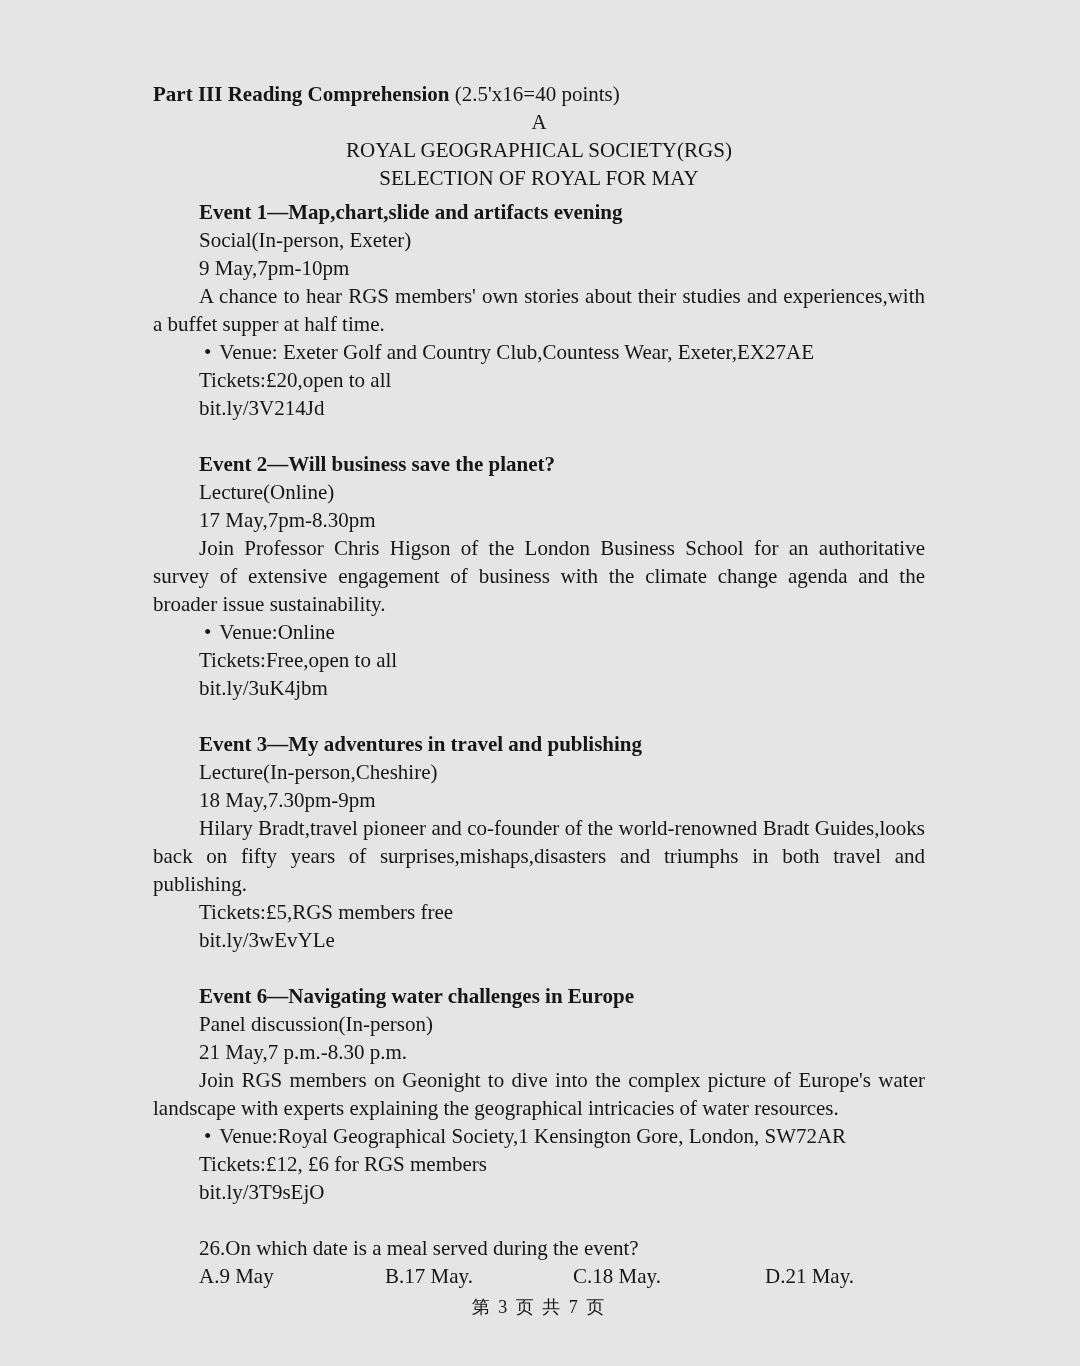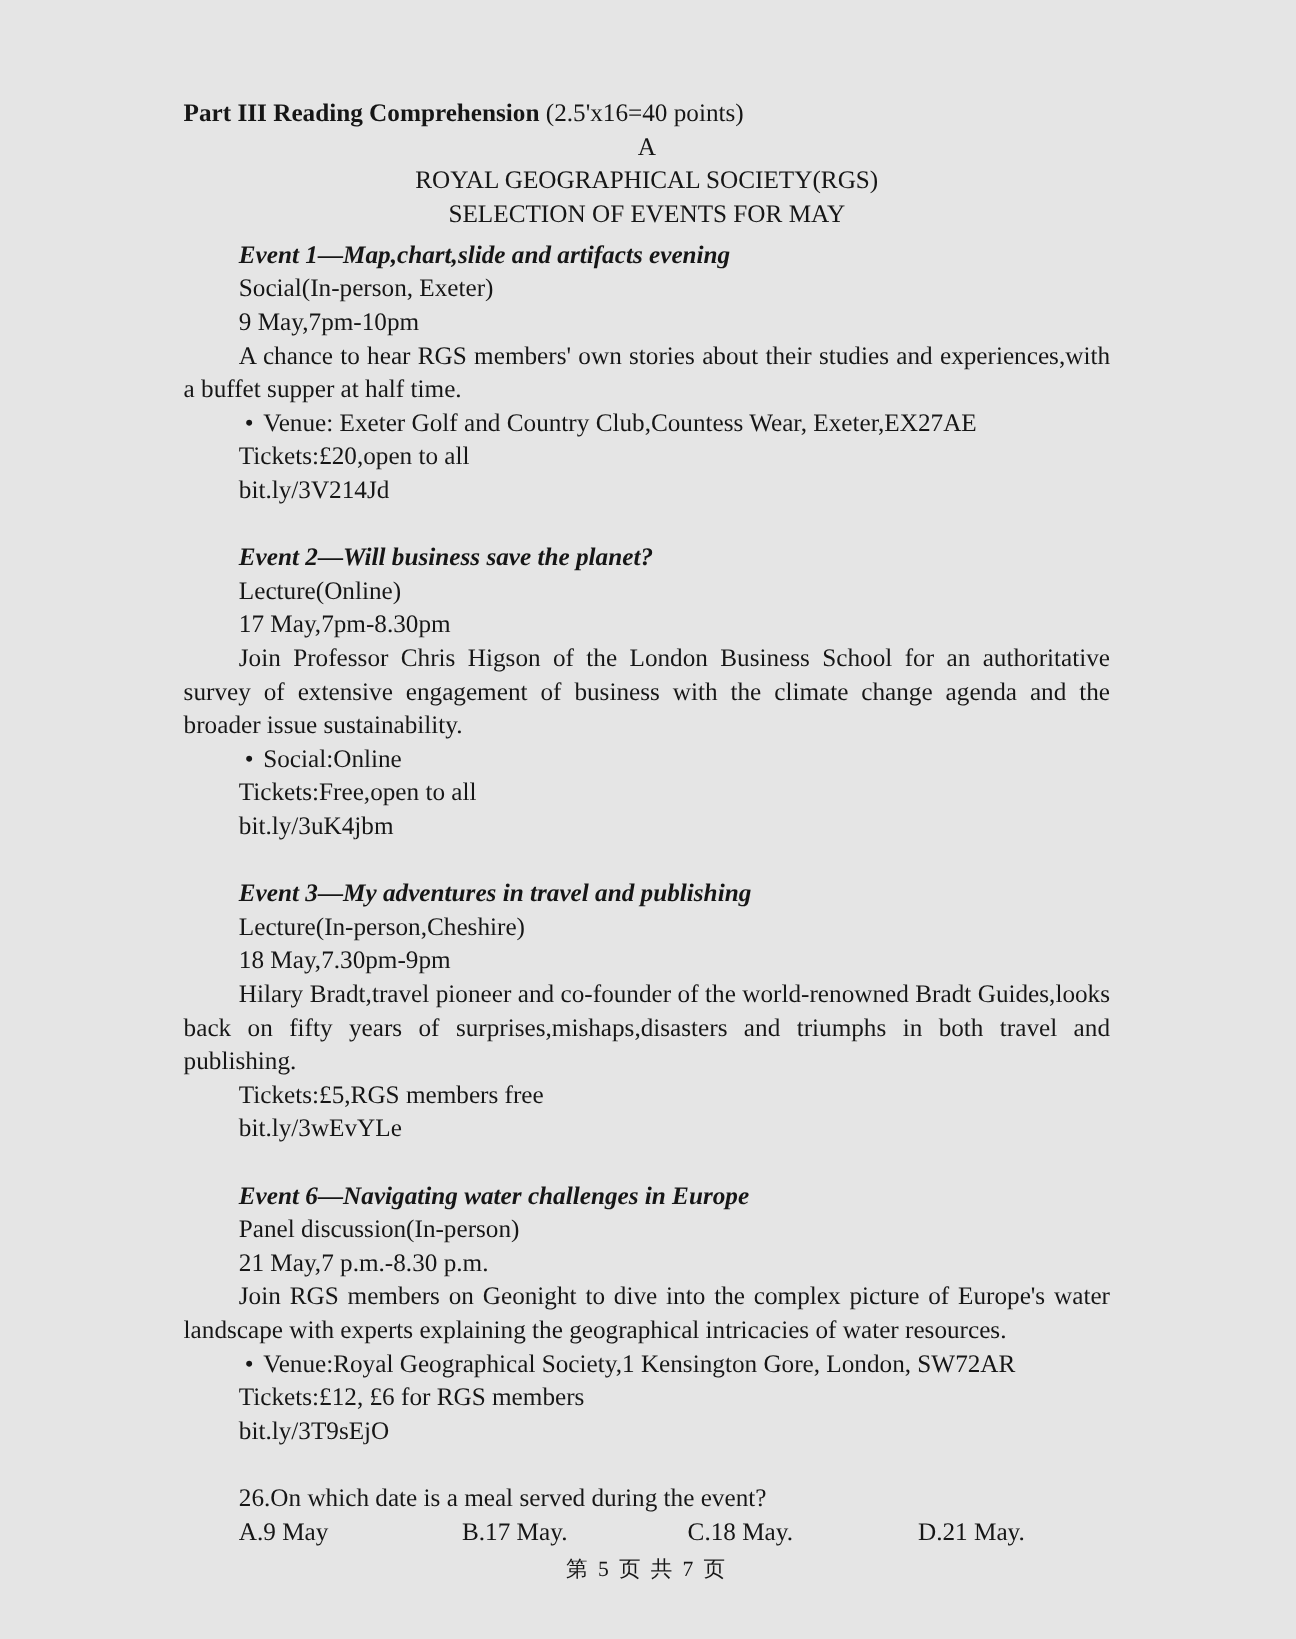--- a/index.html
+++ b/index.html
@@ -23,21 +23,21 @@
   .content {
     padding: 80px 155px 0 153px;
     font-size: 21px;
     line-height: 28px;
   }
   .part-header { text-align: left; }
   .bold { font-weight: bold; }
   .centered { text-align: center; }
   .indent { padding-left: 46px; }
   .event { margin-top: 28px; }
-  .event-heading { font-weight: bold; padding-left: 46px; font-style: italic; }
+  .event-heading { font-weight: bold; padding-left: 46px; }
   .desc {
     text-align: justify;
     text-indent: 46px;
   }
   .venue-line { padding-left: 51px; }
   .bullet { margin-right: 8px; }
   .question-block { margin-top: 28px; }
   .options-row {
     display: flex;
     padding-left: 46px;
@@ -59,41 +59,41 @@
 
 <div class="page">
   <div class="content">
 
     <div class="part-header">
       <span class="bold">Part III Reading Comprehension</span><span> (2.5'x16=40 points)</span>
     </div>
 
     <div class="centered">A</div>
     <div class="centered">ROYAL GEOGRAPHICAL SOCIETY(RGS)</div>
-    <div class="centered">SELECTION OF EVENTS FOR MAY</div>
+    <div class="centered">SELECTION OF ROYAL FOR MAY</div>
 
     <div class="event" style="margin-top:6px;">
       <div class="event-heading">Event 1—Map,chart,slide and artifacts evening</div>
       <div class="indent">Social(In-person, Exeter)</div>
       <div class="indent">9 May,7pm-10pm</div>
       <div class="desc">A chance to hear RGS members' own stories about their studies and experiences,with a buffet supper at half time.</div>
       <div class="venue-line">
         <span class="bullet">•</span><span>Venue: Exeter Golf and Country Club,Countess Wear, Exeter,EX27AE</span>
       </div>
       <div class="indent">Tickets:£20,open to all</div>
       <div class="indent">bit.ly/3V214Jd</div>
     </div>
 
     <div class="event">
       <div class="event-heading">Event 2—Will business save the planet?</div>
       <div class="indent">Lecture(Online)</div>
       <div class="indent">17 May,7pm-8.30pm</div>
       <div class="desc">Join Professor Chris Higson of the London Business School for an authoritative survey of extensive engagement of business with the climate change agenda and the broader issue sustainability.</div>
       <div class="venue-line">
-        <span class="bullet">•</span><span>Social:Online</span>
+        <span class="bullet">•</span><span>Venue:Online</span>
       </div>
       <div class="indent">Tickets:Free,open to all</div>
       <div class="indent">bit.ly/3uK4jbm</div>
     </div>
 
     <div class="event">
       <div class="event-heading">Event 3—My adventures in travel and publishing</div>
       <div class="indent">Lecture(In-person,Cheshire)</div>
       <div class="indent">18 May,7.30pm-9pm</div>
       <div class="desc">Hilary Bradt,travel pioneer and co-founder of the world-renowned Bradt Guides,looks back on fifty years of surprises,mishaps,disasters and triumphs in both travel and publishing.</div>
@@ -116,16 +116,16 @@
     <div class="question-block">
       <div class="indent">26.On which date is a meal served during the event?</div>
       <div class="options-row">
         <span class="option option-a">A.9 May</span>
         <span class="option option-b">B.17 May.</span>
         <span class="option option-c">C.18 May.</span>
         <span class="option option-d">D.21 May.</span>
       </div>
     </div>
 
-    <div class="footer">第 5 页 共 7 页</div>
+    <div class="footer">第 3 页 共 7 页</div>
 
   </div>
 </div>
 
 </body></html>

